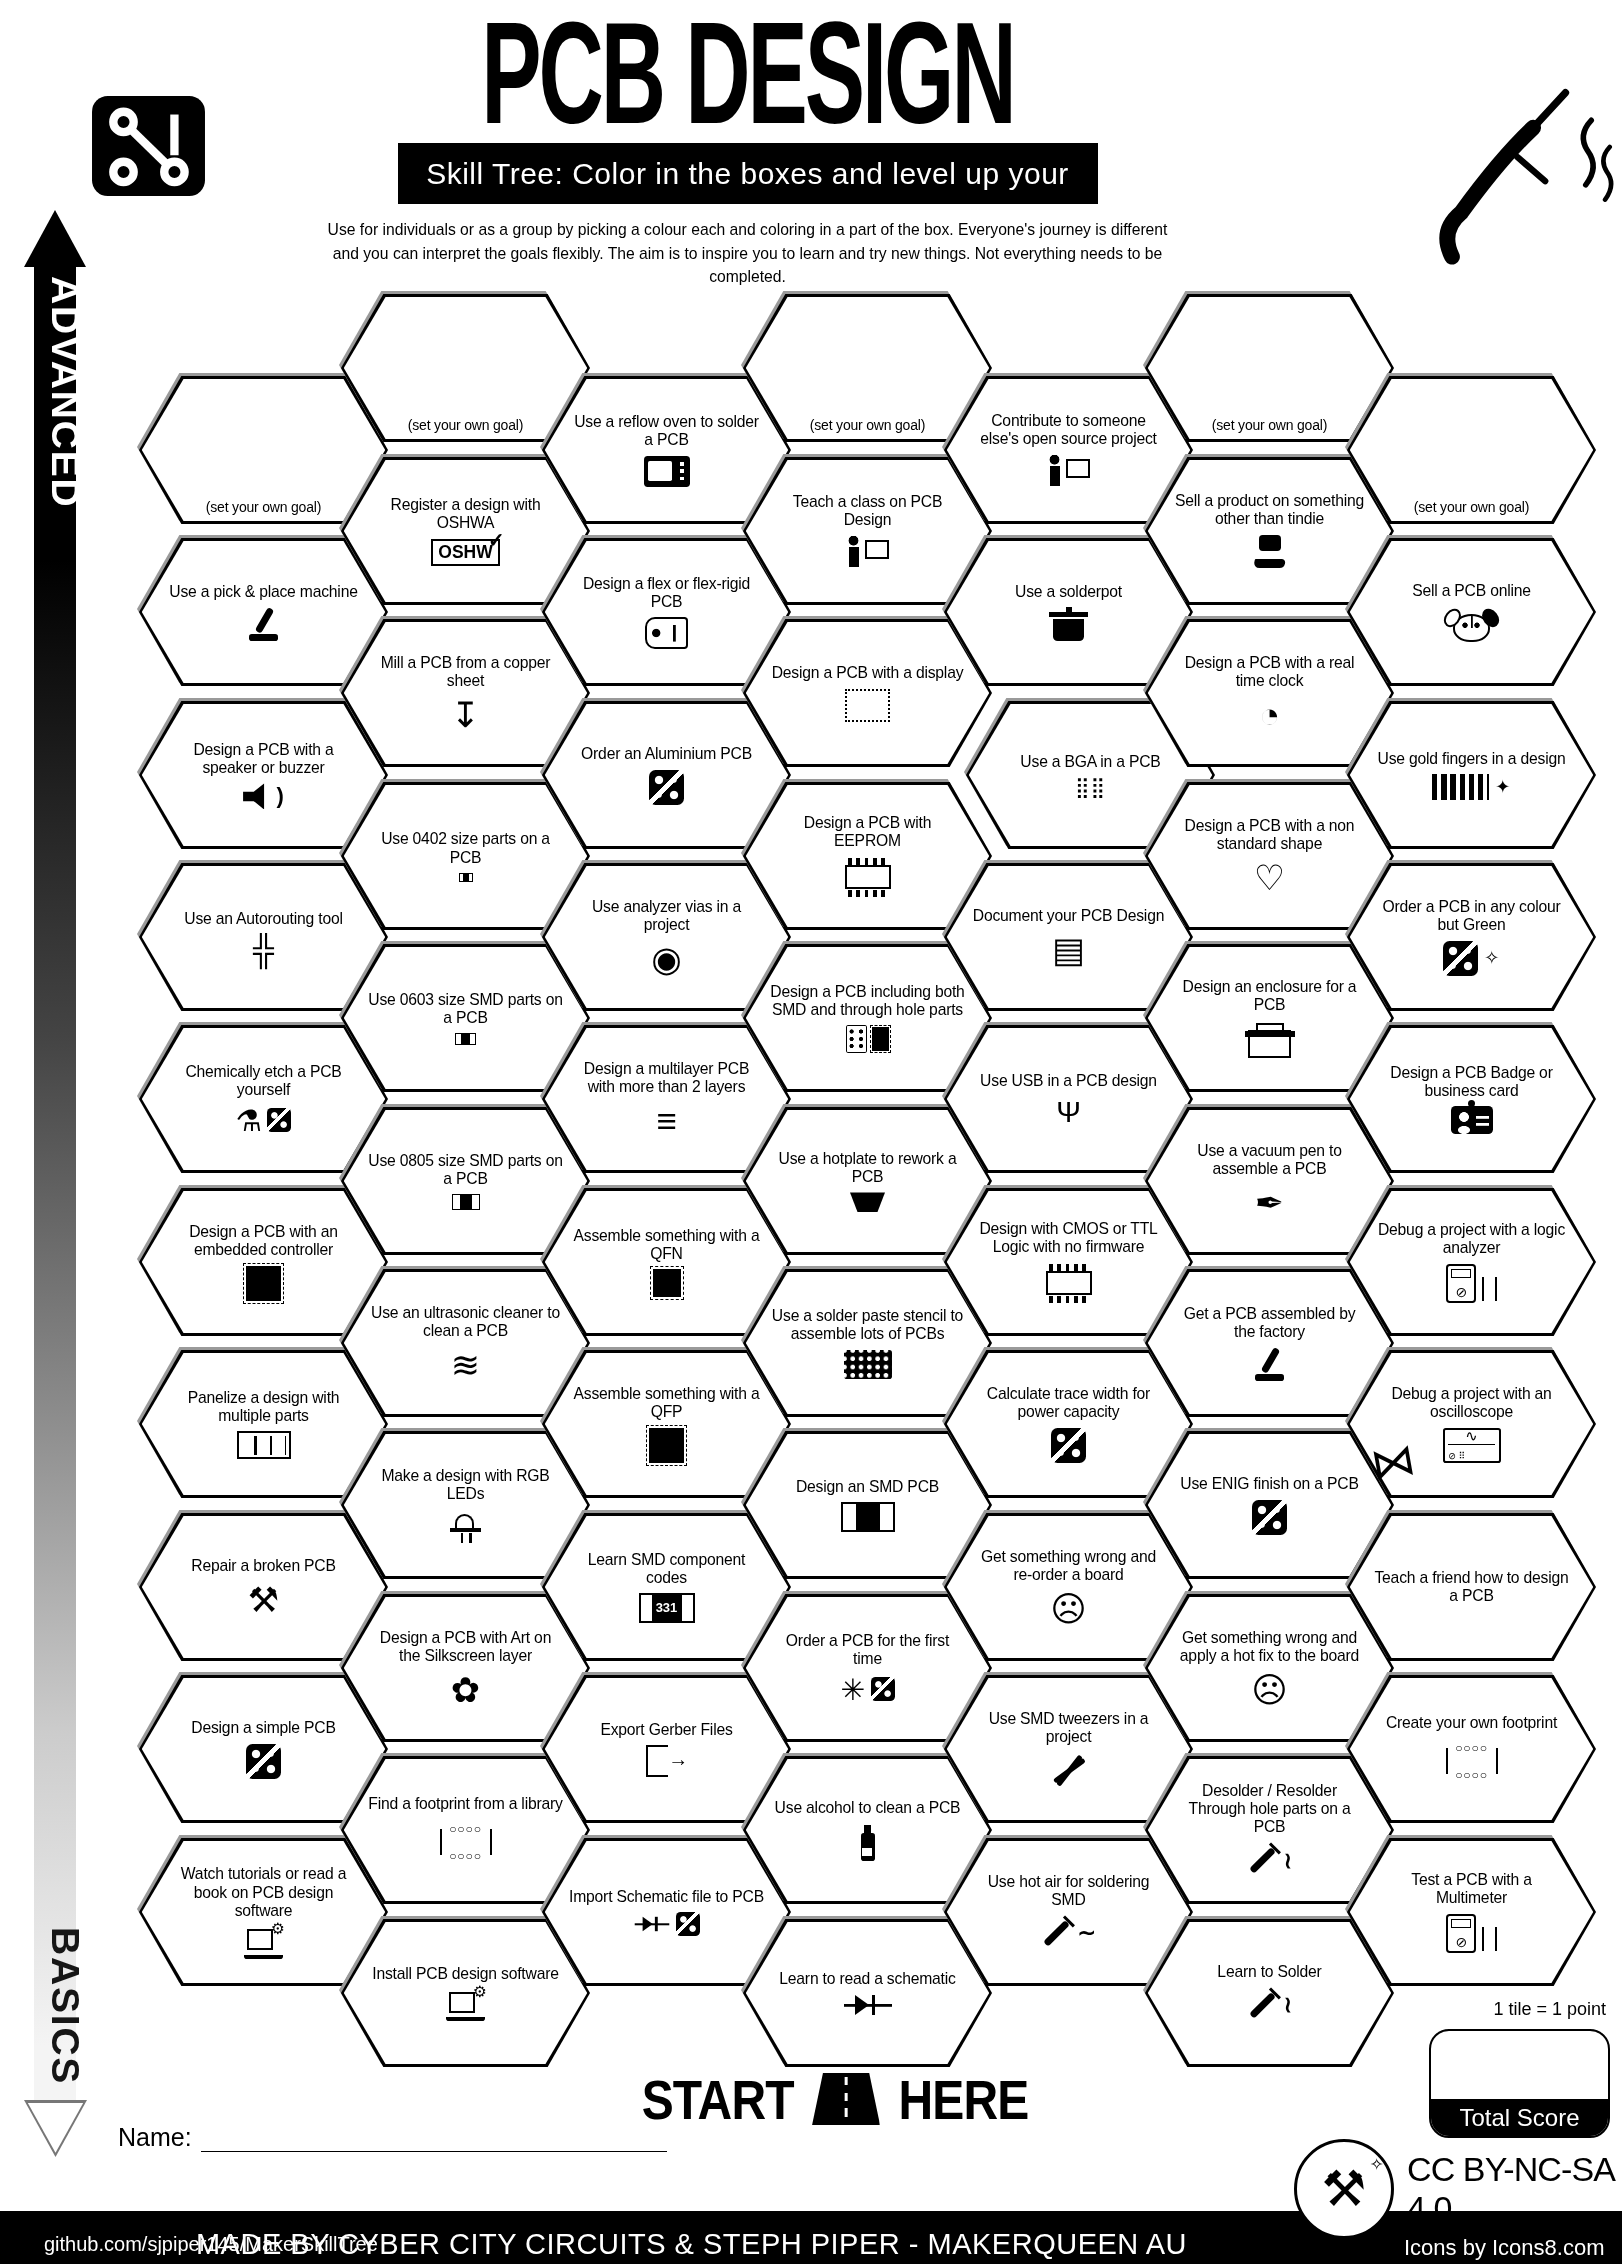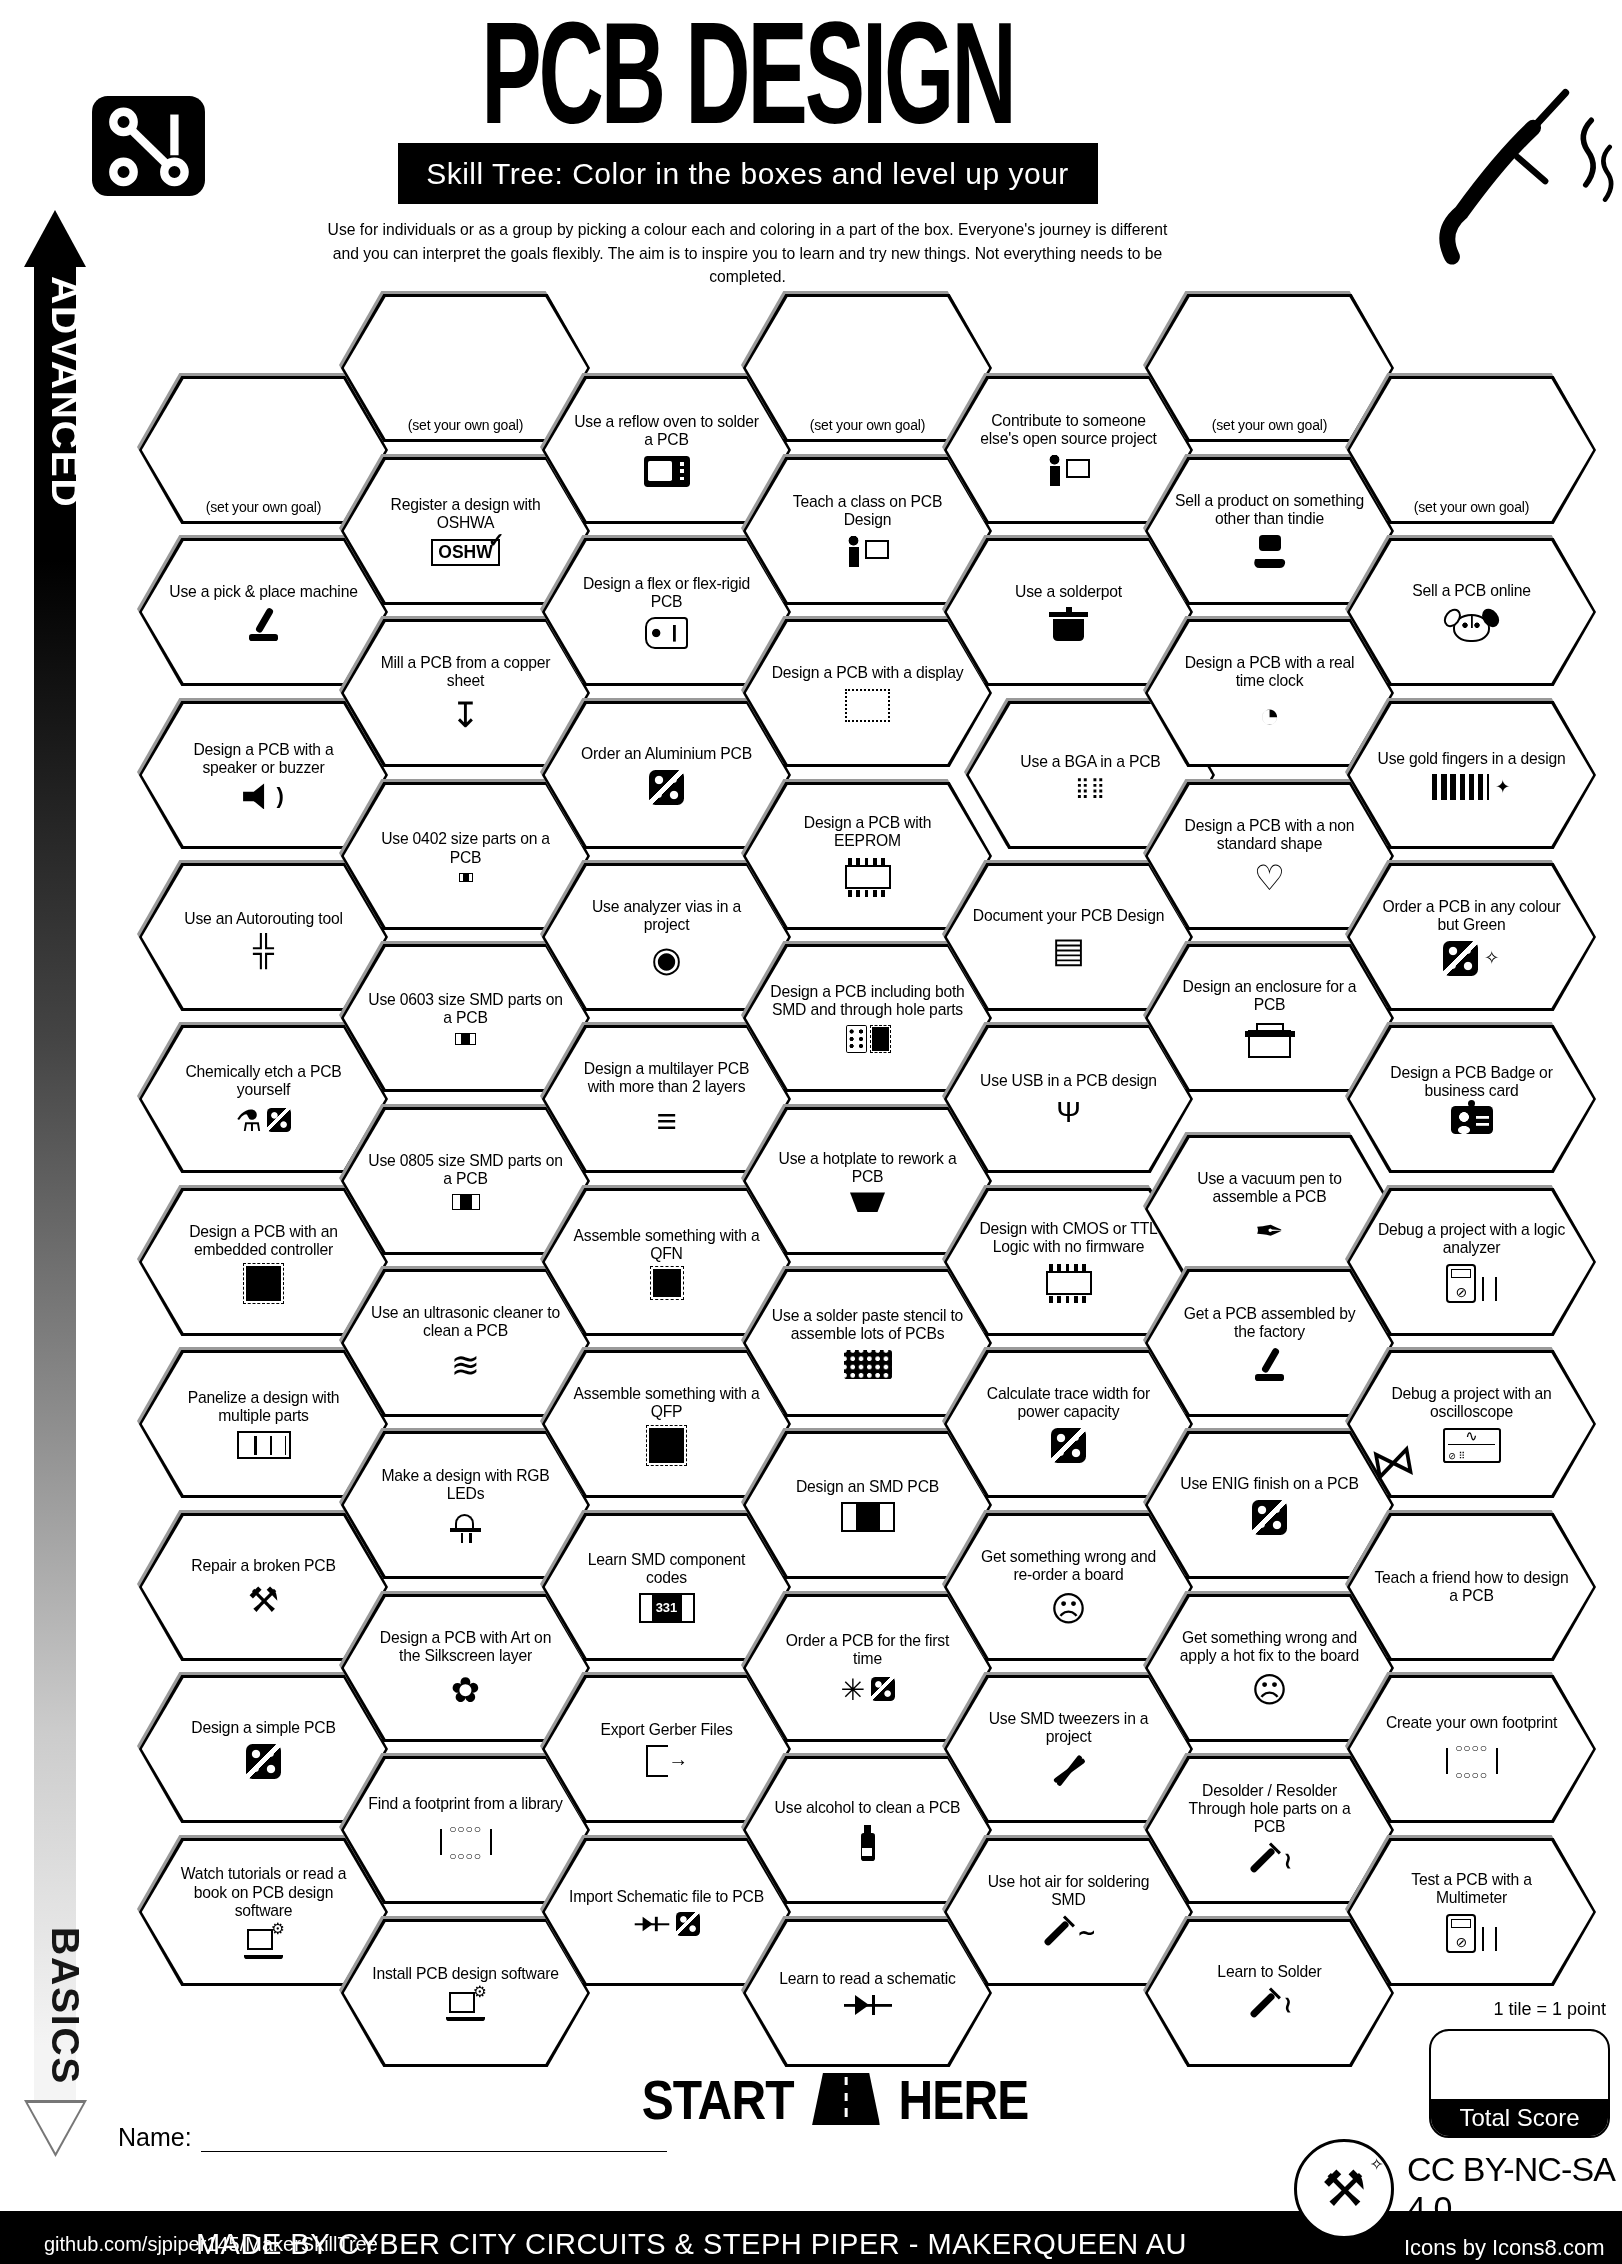--- a/index.html
+++ b/index.html
@@ -803,21 +803,21 @@
       <div class="tile" style="left: 1145px; top: 944px;">
         <div class="hexo"></div>
         <div class="hexi"></div>
         <div class="tc">
           <div class="lbl">Design an enclosure for a PCB</div>
           <div class="icn">
             <span class="g-enclosure"></span>
           </div>
         </div>
       </div>
-      <div class="tile" style="left: 1145px; top: 1107px; margin-top: 28px;">
+      <div class="tile" style="left: 1145px; top: 1107px;">
         <div class="hexo"></div>
         <div class="hexi"></div>
         <div class="tc">
           <div class="lbl">Use a vacuum pen to assemble a PCB</div>
           <div class="icn">
             <span class="gl huge">✒</span>
           </div>
         </div>
       </div>
       <div class="tile" style="left: 1145px; top: 1269px;">

